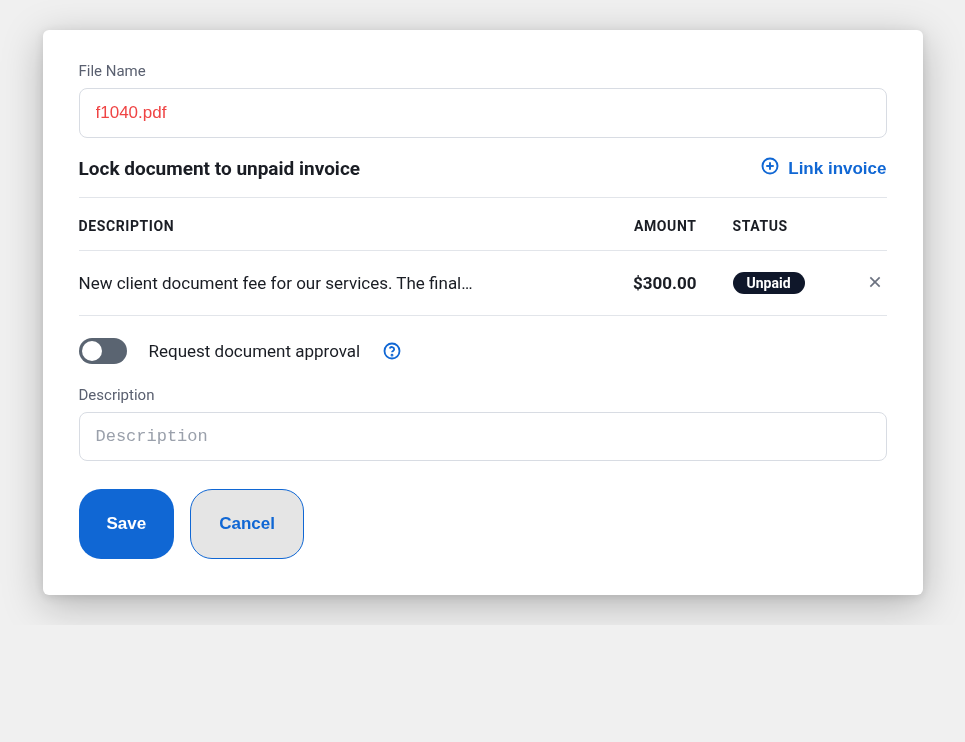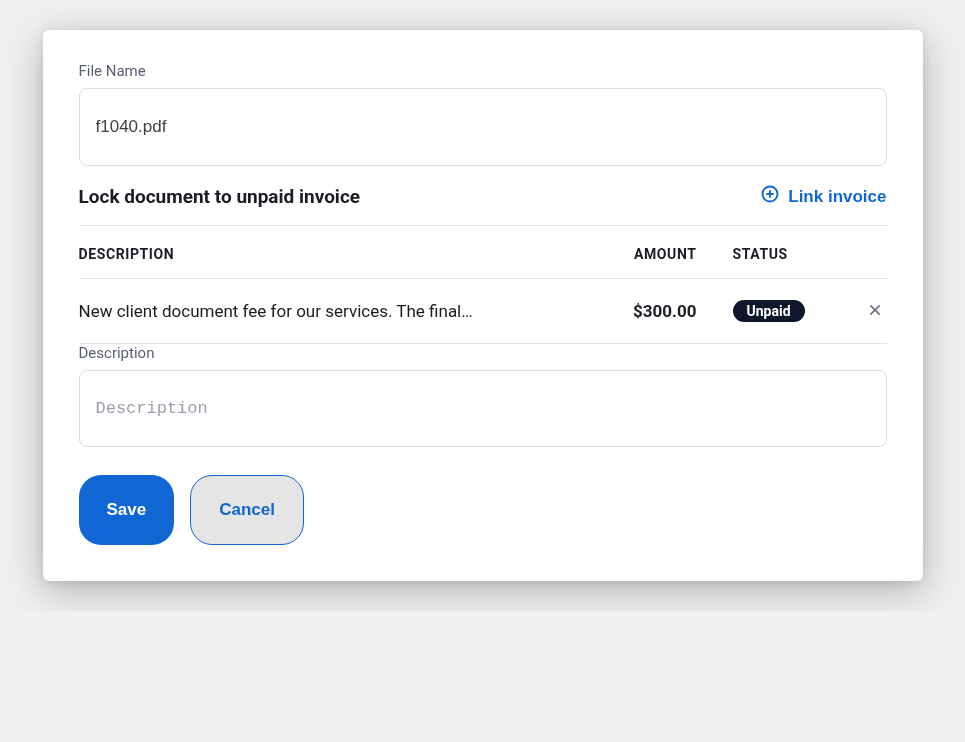--- a/index.html
+++ b/index.html
@@ -26,25 +26,25 @@
       margin-bottom: 18px;
     }
     .field-label {
       font-size: 15px;
       color: #5a6070;
       margin-bottom: 8px;
       display: block;
     }
     .text-input {
       width: 100%;
-      padding: 28px 16px;
+      padding: 14px 16px;
       border: 1px solid #d8dce3;
       border-radius: 8px;
       font-size: 17px;
-      color: #404040;
+      color: #ef4444;
       outline: none;
     }
     .text-input::placeholder {
       color: #9aa0ab;
       font-family: 'Courier New', monospace;
     }
     .desc-input {
       font-family: 'Courier New', monospace;
       font-size: 17px;
     }
@@ -257,20 +257,33 @@
             <svg viewBox="0 0 24 24" fill="none" stroke="currentColor" stroke-width="2.5">
               <line x1="5" y1="5" x2="19" y2="19"></line>
               <line x1="19" y1="5" x2="5" y2="19"></line>
             </svg>
           </span>
         </button>
       </div>
     </div>
   </div>
 
+  <div class="toggle-row">
+    <div class="toggle">
+      <div class="toggle-knob"></div>
+    </div>
+    <span class="toggle-label">Request document approval</span>
+    <span class="help-icon">
+      <svg viewBox="0 0 24 24" fill="none" stroke="currentColor" stroke-width="2.2">
+        <circle cx="12" cy="12" r="9"></circle>
+        <path d="M9.2 9a2.8 2.8 0 0 1 5.4 1c0 1.8-2.6 2.1-2.6 3.6"></path>
+        <circle cx="12" cy="17" r="0.6" fill="currentColor"></circle>
+      </svg>
+    </span>
+  </div>
 
   <div class="field-group">
     <label class="field-label">Description</label>
     <input type="text" class="text-input desc-input" placeholder="Description" style="">
   </div>
 
   <div class="button-row">
     <button class="btn btn-primary">Save</button>
     <button class="btn btn-secondary">Cancel</button>
   </div>

